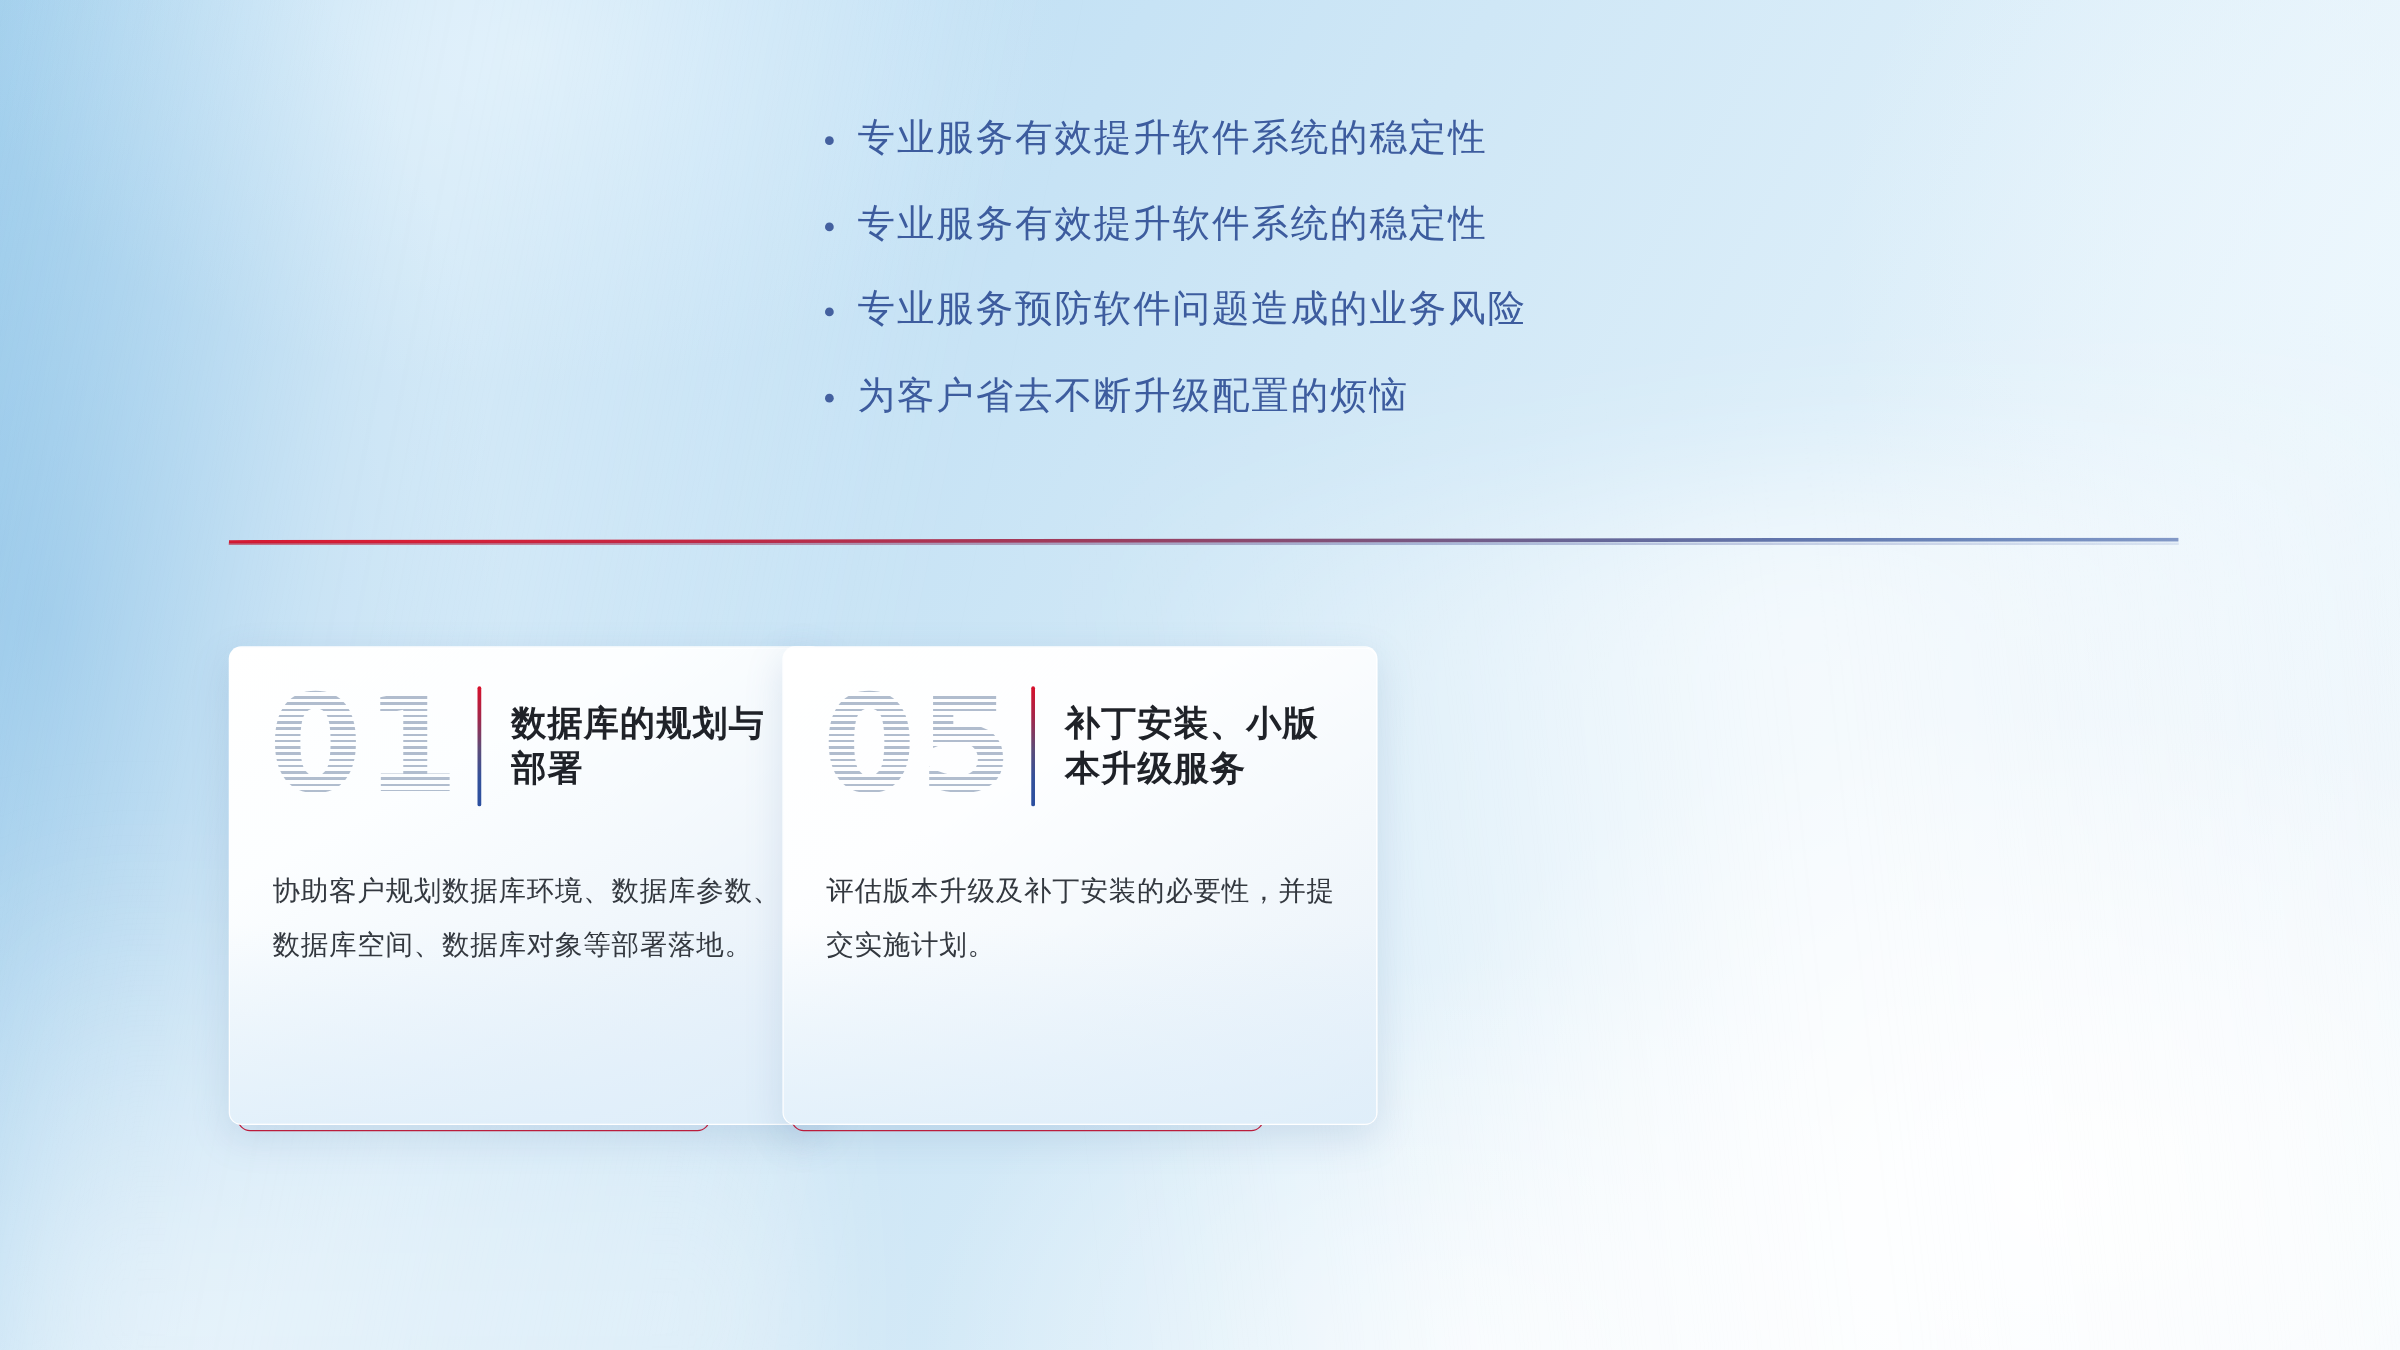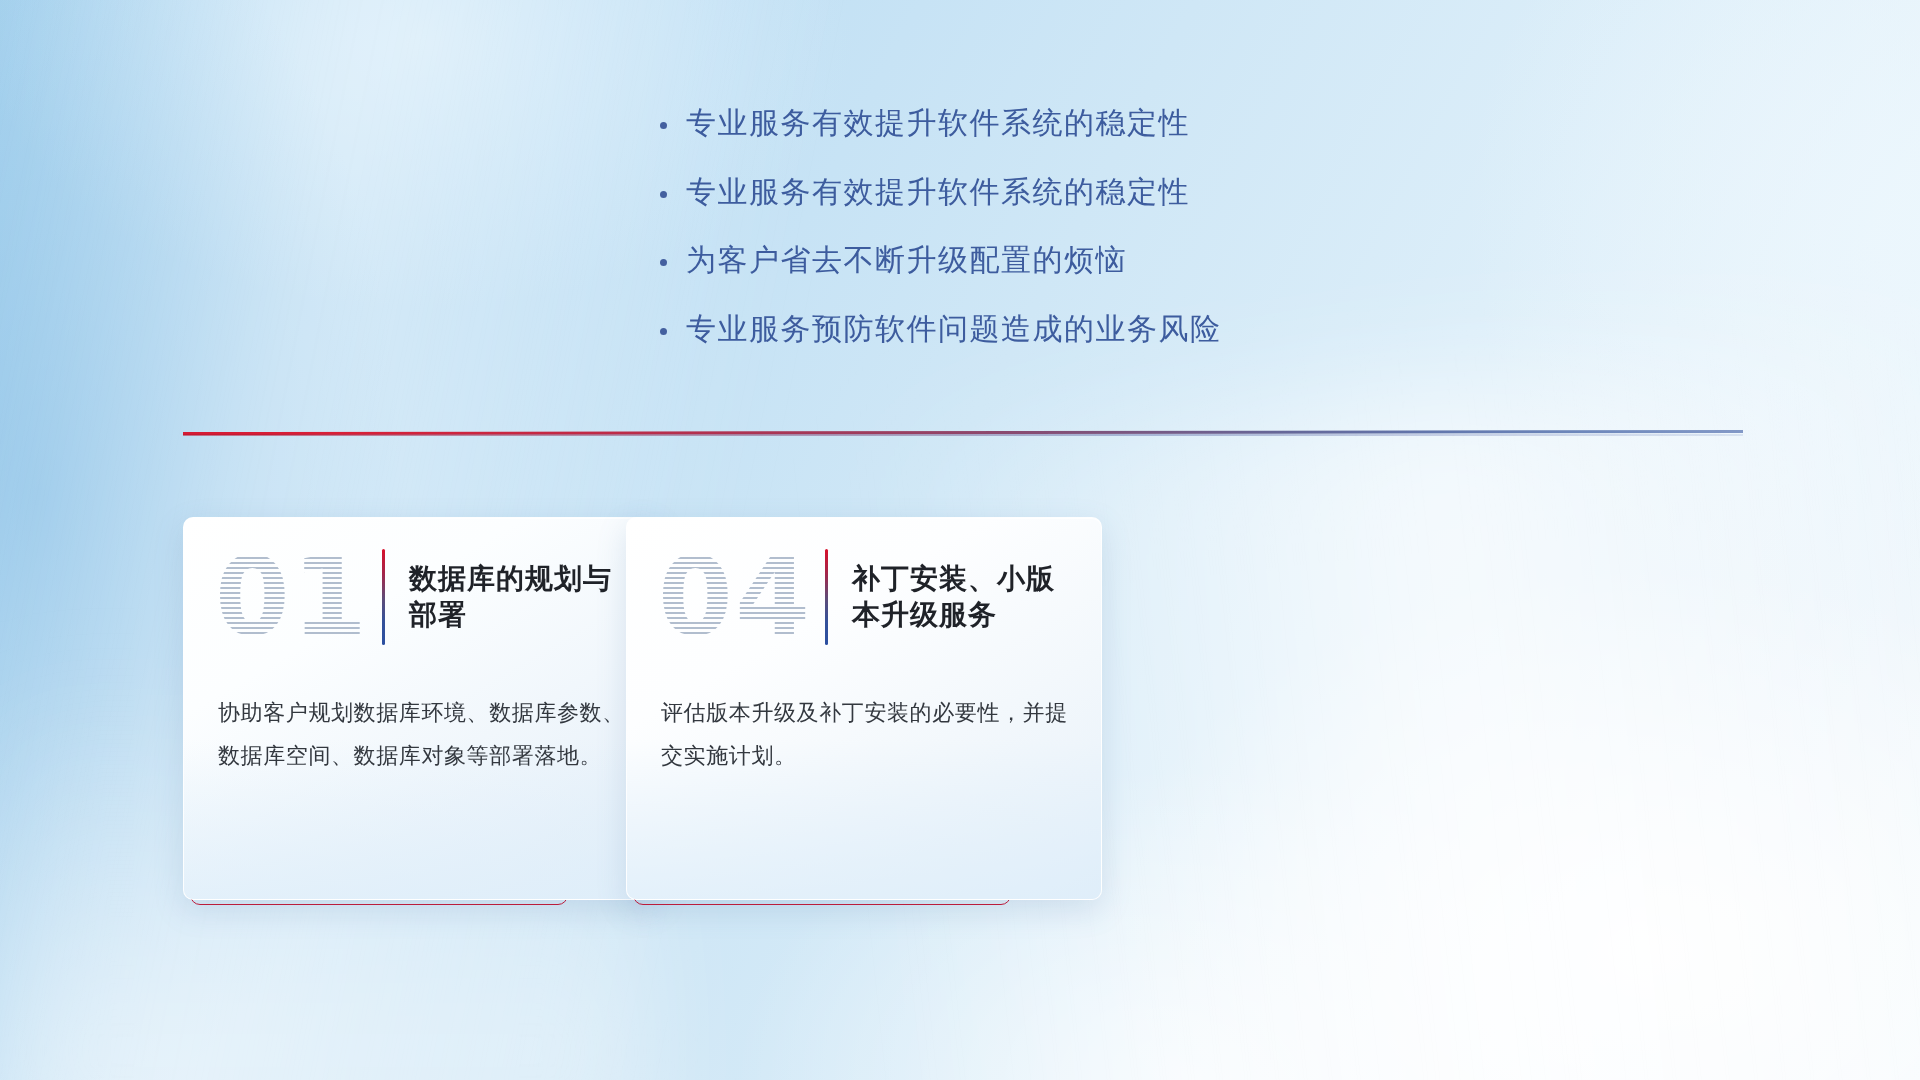--- a/index.html
+++ b/index.html
@@ -54,21 +54,21 @@
     width: 34%;
     height: 60%;
     background: linear-gradient(180deg, rgba(255,255,255,0) 0%, rgba(255,255,255,0.38) 60%, rgba(255,255,255,0.05) 100%);
     filter: blur(50px);
   }
 
   
   .bullets {
     position: absolute;
     left: 660px;
-    top: 104px;
+    top: 92px;
     width: 820px;
     text-align: center;
   }
   .bullet-row {
     display: flex;
     align-items: baseline;
     margin-bottom: 31px;
   }
   .bullet-dot {
     width: 26px;
@@ -264,25 +264,25 @@
   <div class="bullet-row">
     <span class="bullet-dot"></span>
     <span class="bullet-text">专业服务有效提升软件系统的稳定性</span>
   </div>
   <div class="bullet-row">
     <span class="bullet-dot"></span>
     <span class="bullet-text">专业服务有效提升软件系统的稳定性</span>
   </div>
   <div class="bullet-row">
     <span class="bullet-dot"></span>
-    <span class="bullet-text">为客户省去不断升级配置的烦恼</span>
+    <span class="bullet-text">专业服务预防软件问题造成的业务风险</span>
   </div>
   <div class="bullet-row">
     <span class="bullet-dot"></span>
-    <span class="bullet-text">专业服务预防软件问题造成的业务风险</span>
+    <span class="bullet-text">为客户省去不断升级配置的烦恼</span>
   </div>
 </div>
 
 <div class="divider-wrap">
   <div class="divider-thick"></div>
   <div class="divider-thin"></div>
 </div>
 
 <div class="cards">
 
@@ -299,21 +299,21 @@
       <div class="card-body">协助客户规划数据库环境、数据库参数、数据库空间、数据库对象等部署落地。</div>
     </div>
   </div>
 
 
   <div class="card-shell">
     <div class="card-frame"></div>
     <div class="card">
       <div class="card-head">
         <div class="card-num">
-          <span>04</span>
+          <span>05</span>
         </div>
         <div class="card-accent"></div>
         <div class="card-title">补丁安装、小版本升级服务</div>
       </div>
       <div class="card-body">评估版本升级及补丁安装的必要性，并提交实施计划。</div>
     </div>
   </div>
 
 </div>
 

